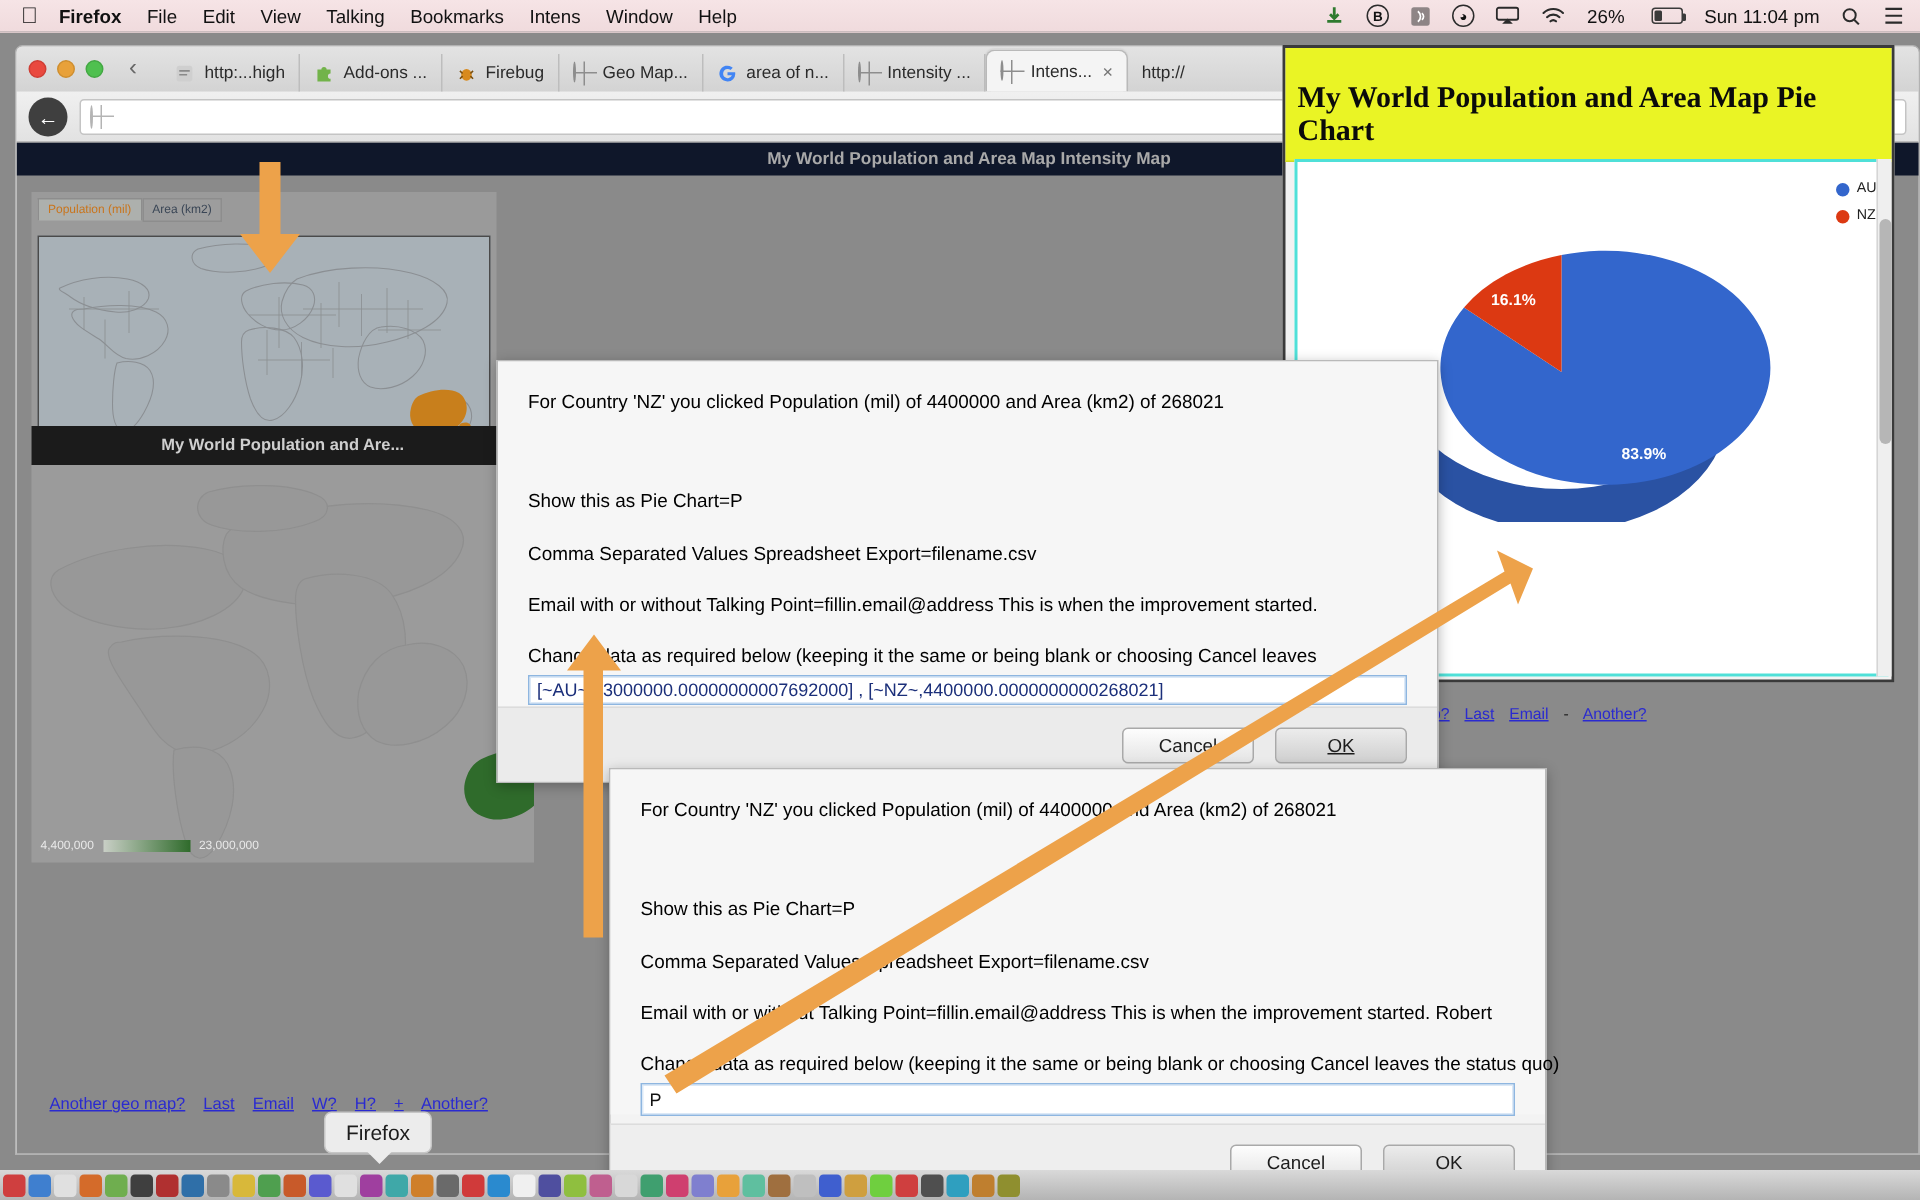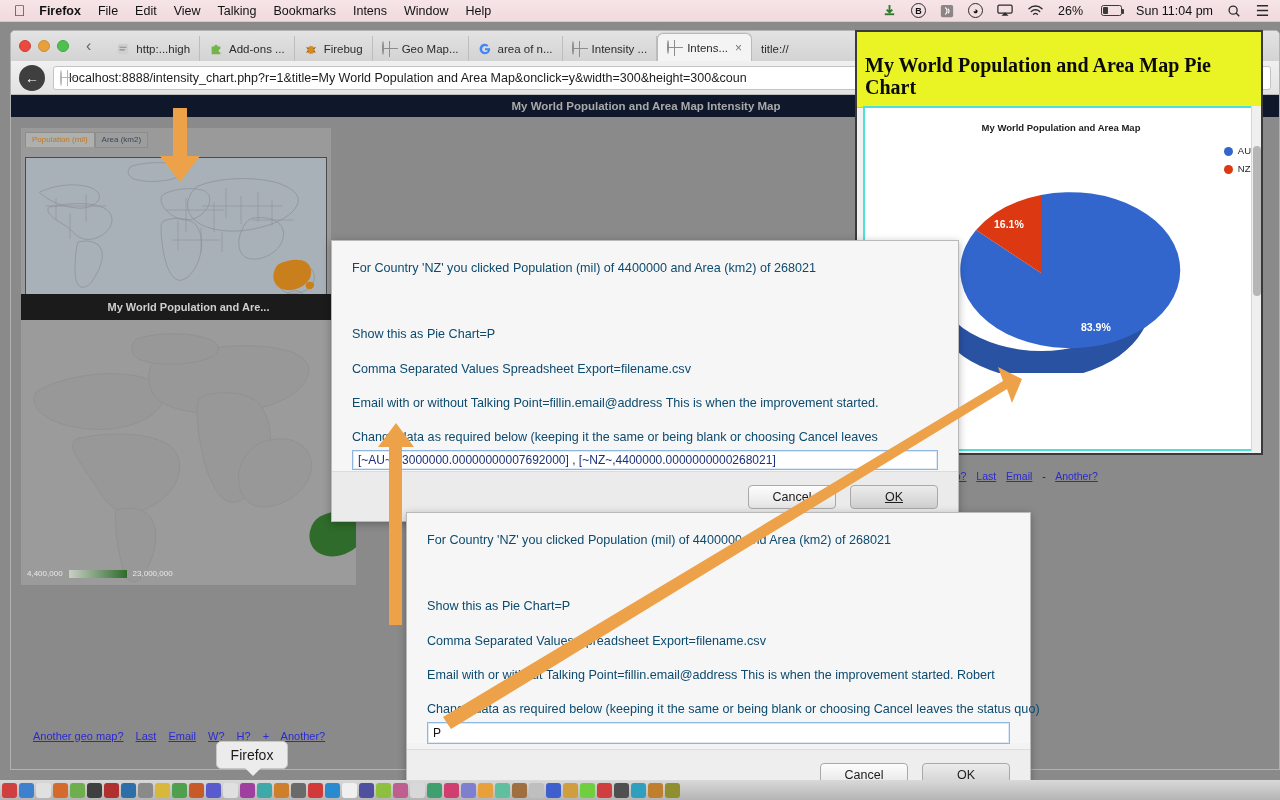--- a/index.html
+++ b/index.html
@@ -82,21 +82,21 @@
   .intensity-panel{position:absolute;left:10px;top:33px;width:310px;background:#9a9a9a;padding:4px;}
   .tabrow{display:flex;align-items:flex-start;height:25px;}
   .ptab{font-size:8px;line-height:1.05;padding:3px 6px;border:1px solid #8d8d8d;background:#9d9d9d;color:#3a4656;}
   .ptab.act{background:#adb0ad;color:#c9751d;border-bottom:none;}
   .mapbox{border:1px solid #4a4a4a;background:#a7b0b6;height:148px;position:relative;overflow:hidden;}
   .legendrow{position:absolute;left:0;right:0;bottom:0;height:13px;display:flex;align-items:center;font-size:7.5px;color:#f0f0f0;padding:0 2px;}
   .legendbar{flex:1;height:8px;margin:0 3px;}
   .grad-or{background:linear-gradient(to right,#e9ddcf,#c97f1b);}
   .grad-gr{background:linear-gradient(to right,#c9cfc6,#2f6b2b);}
 
-  .geo-panel{position:absolute;left:10px;top:199px;width:335px;}
+  .geo-panel{position:absolute;left:10px;top:189px;width:335px;}
   .geohdr{height:26px;background:#1b1b1b;color:#cfcfcf;font-size:11px;font-weight:bold;display:flex;align-items:center;justify-content:center;}
   .geomap{height:265px;background:#9b9b9b;position:relative;overflow:hidden;}
   .geolegend{position:absolute;left:6px;bottom:7px;display:flex;align-items:flex-end;font-size:8px;color:#e9e9e9;}
   .geolegend .gb{width:58px;height:8px;margin:0 6px;}
 
   .linkrow{font-size:11px;color:#2a2ad0;padding-top:3px;}
   .linkrow a{color:#2a2ad0;text-decoration:underline;margin-right:9px;white-space:nowrap;}
   #geolinks{position:absolute;left:22px;top:632px;}
 
   
@@ -128,21 +128,21 @@
   #dlg1{
     position:absolute; left:331px; top:240px; width:628px; height:282px;
     background:#f3f3f3; border:1px solid #b9b9b9; box-shadow:0 2px 8px rgba(0,0,0,.28);
   }
   #dlg2{
     position:absolute; left:406px; top:512px; width:625px; height:288px;
     background:#f3f3f3; border:1px solid #b9b9b9; box-shadow:0 2px 8px rgba(0,0,0,.28);
   }
   .dlgbody{background:#f6f6f6;padding:18px 20px 0 20px;height:232px;position:relative;}
   #dlg2 .dlgbody{height:230px;}
-  .dlgline{font-size:12.6px;color:#0c4a6e;line-height:1.45;white-space:nowrap;}
+  .dlgline{font-size:12.6px;color:#000000;line-height:1.45;white-space:nowrap;}
   .dlg-first{margin-bottom:48px;}
   .dlg-opt{margin-bottom:16px;}
   .dlginput{
     width:100%; height:20px; border:1px solid #8eb6e0; background:#fff;
     font-size:12px; color:#1b2f7a; padding:1px 5px; margin-top:4px;
     box-shadow:inset 0 0 0 1px #dce9f7; outline:none;
   }
   #dlg2 .dlginput{color:#111;height:22px;}
   .dlgfoot{position:absolute;left:0;right:0;bottom:0;height:50px;background:#eeeeee;border-top:1px solid #dcdcdc;display:flex;align-items:center;justify-content:flex-end;padding-right:20px;}
   #dlg1 .dlgfoot{background:#ebebeb;}
@@ -290,29 +290,28 @@
       <span>Intensity ...</span>
     </div>
 
     <div class="tab active">
       <span class="favi"><span class="globe"></span></span>
       <span>Intens...</span>
       <span class="x">×</span>
     </div>
 
     <div class="tab" style="border-right:none">
-      <span>title://</span>
+      <span>http://</span>
     </div>
   </div>
 
   <div id="navbar">
     <span class="navback">←</span>
     <div id="urlbox">
       <span class="gl"><span class="globe"></span></span>
-      <span class="urltext">localhost:8888/intensity_chart.php?r=1&amp;title=My World Population and Area Map&amp;onclick=y&amp;width=300&amp;height=300&amp;coun</span>
       <span class="caret">▼</span>
     </div>
     <span class="reload">↻</span>
     <div id="searchbox">
       <span class="mag">
         <svg width="12" height="12" viewBox="0 0 16 16">
             <circle cx="7" cy="7" r="4.6" stroke="#555" stroke-width="1.5" fill="none"></circle>
             <path d="M10.4 10.4L14 14" stroke="#555" stroke-width="1.6"></path>
           </svg>
       </span>
@@ -395,21 +394,20 @@
       <a href="#">+</a>
       <a href="#">Another?</a>
     </div>
 
   </div>
 </div>
 
 <div id="piewin">
   <div id="pietitle">My World Population and Area Map Pie Chart</div>
   <div id="piebody">
-    <div id="pieChartTitle">My World Population and Area Map</div>
     <div id="pieSvgWrap">
       <svg width="100%" height="240" viewBox="0 0 390 240">
 
         <path d="M65 140 A110 78 0 0 0 285 140 L285 168 A110 78 0 0 1 65 168 Z" fill="#2a52a3"></path>
 
         <path d="M175 140 L175 62 A110 78 0 1 1 110 97 Z" fill="#3366cc"></path>
 
         <path d="M175 140 L110 97 A110 78 0 0 1 175 62 Z" fill="#dc3912"></path>
         <text x="215" y="198" fill="#fff" font-size="10.5" font-family="Liberation Sans, sans-serif" font-weight="bold">83.9%</text>
         <text x="128" y="95" fill="#fff" font-size="10.5" font-family="Liberation Sans, sans-serif" font-weight="bold">16.1%</text>

